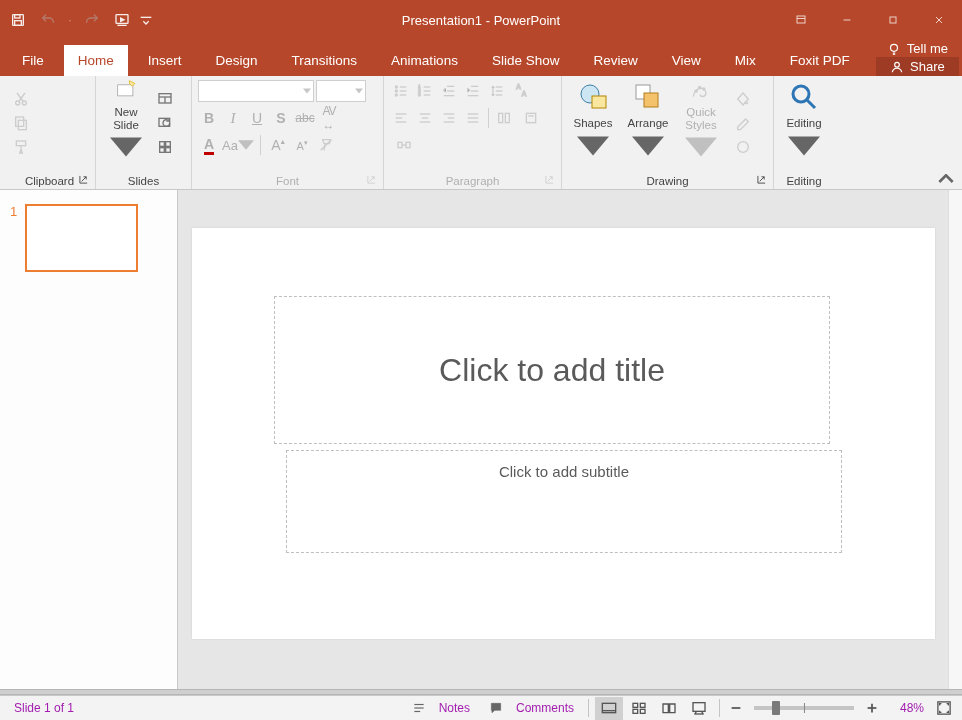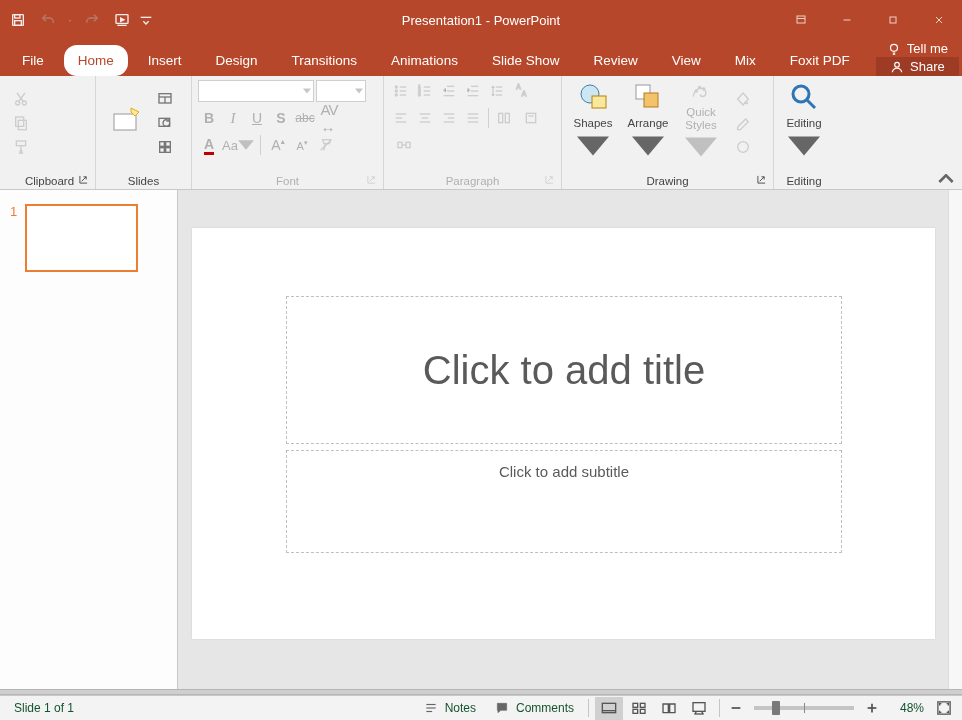--- a/index.html
+++ b/index.html
@@ -63,21 +63,21 @@
     position:relative;
     gap:6px;
   }
   .tab{
     padding:8px 14px 8px;
     font-size:13.5px;
     cursor:default;
   }
   .tab.file{padding-bottom:8px;}
   .tab.active{
-    background:#fff;color:var(--red);border-radius:13px;
+    background:#fff;color:var(--red);
   }
   .tab-right{
     position:absolute;right:0;top:0;display:flex;align-items:center;height:36px;flex-direction:column;
   }
   .tellme{
     display:flex;align-items:center;gap:6px;padding:0 14px;height:36px;font-size:13px;
   }
   .share-btn{
     display:flex;align-items:center;gap:6px;padding:0 14px;height:40px;font-size:13px;
     background:var(--share-red);
@@ -169,37 +169,37 @@
   .slide{
     position:absolute;left:14px;top:38px;width:743px;height:411px;
     background:#FFF;
     box-shadow:0 0 2px rgba(0,0,0,.1);
   }
   .placeholder{
     position:absolute;border:1px dashed #BFBFBF;
     display:flex;align-items:center;justify-content:center;
     color:#5A5A5A;
   }
-  .ph-title{left:94px;top:68px;width:556px;height:148px;font-size:40px;}
+  .ph-title{left:82px;top:68px;width:556px;height:148px;font-size:32px;}
   .ph-subtitle{left:94px;top:222px;width:556px;height:103px;font-size:15px;align-items:flex-start;justify-content:center;padding-top:12px;}
 
   .divider-bar{
     height:6px;background:#CFCFCF;border-top:1px solid #B5B5B5;border-bottom:1px solid #B5B5B5;
   }
 
   
   .status-bar{
     height:25px;background:var(--status-bg);border-top:1px solid var(--border);
-    display:flex;align-items:center;font-size:12px;color:#14532d;
+    display:flex;align-items:center;font-size:12px;color:#a21caf;
     padding:0 4px;
   }
   .status-left{padding-left:10px;}
   .status-right{margin-left:auto;display:flex;align-items:center;gap:2px;}
   .sb-btn{
-    height:23px;padding:0 8px;display:flex;align-items:center;gap:7px;
+    height:23px;padding:0 8px;display:flex;align-items:center;gap:13px;
     border-left:1px solid transparent;
   }
   .sb-btn svg{width:14px;height:14px;}
   .view-btn{
     width:28px;height:23px;display:flex;align-items:center;justify-content:center;
   }
   .view-btn svg{width:16px;height:14px;}
   .view-btn.active{background:#D0D0D0;}
   .zoom-slider{
     width:100px;height:4px;background:#C5C5C5;position:relative;margin:0 6px;
@@ -356,20 +356,24 @@
   </div>
 
   <div class="group" style="width:96px">
     <div class="group-body">
       <div class="big-btn">
         <svg viewBox="0 0 32 32">
             <rect x="4" y="7" width="22" height="16" fill="#FFF" stroke="#999"></rect>
             <path d="M22 2l3 3-3 3 3-3 3 3-3-3 3-3-3 3z" fill="#F5C242"></path>
             <polygon points="21,1 29,5 25,9 21,5" fill="#FBE6A2" stroke="#E0B000"></polygon>
           </svg>
+        <div class="lbl"><span style="white-space:pre-line;">New
+Slide</span> <svg width="8" height="6" viewBox="0 0 10 6">
+              <path d="M0 0l5 6 5-6z" fill="#666"></path>
+            </svg></div>
       </div>
       <div class="mini-col">
         <div class="mini-btn">
             <svg viewBox="0 0 24 24" fill="none" stroke="#777" stroke-width="2">
               <rect x="3" y="4" width="18" height="14"></rect>
               <line x1="3" y1="9" x2="21" y2="9"></line>
               <line x1="12" y1="9" x2="12" y2="18"></line>
             </svg>
           </div>
         <div class="mini-btn">
@@ -418,21 +422,21 @@
         <div class="mini-btn">
             <span style="text-decoration:underline;font-size:14px">U</span>
           </div>
         <div class="mini-btn">
             <span style="font-size:14px;font-weight:600">S</span>
           </div>
         <div class="mini-btn">
             <span style="text-decoration:line-through;font-size:12px">abc</span>
           </div>
         <div class="mini-btn">
-            <span style="font-size:15px;letter-spacing:-1px">AV<br>↔</span>
+            <span style="font-size:12px;letter-spacing:-1px">AV<br>↔</span>
           </div>
       </div>
       <div class="row">
         <div class="mini-btn">
             <span style="font-size:14px;border-bottom:3px solid #C00000;font-weight:600">A</span>
           </div>
         <div class="mini-btn" style="width:32px">
             <span style="font-size:13px">Aa</span>
             <svg width="7" height="5" viewBox="0 0 10 6">
               <path d="M0 0l5 6 5-6z" fill="#999"></path>

